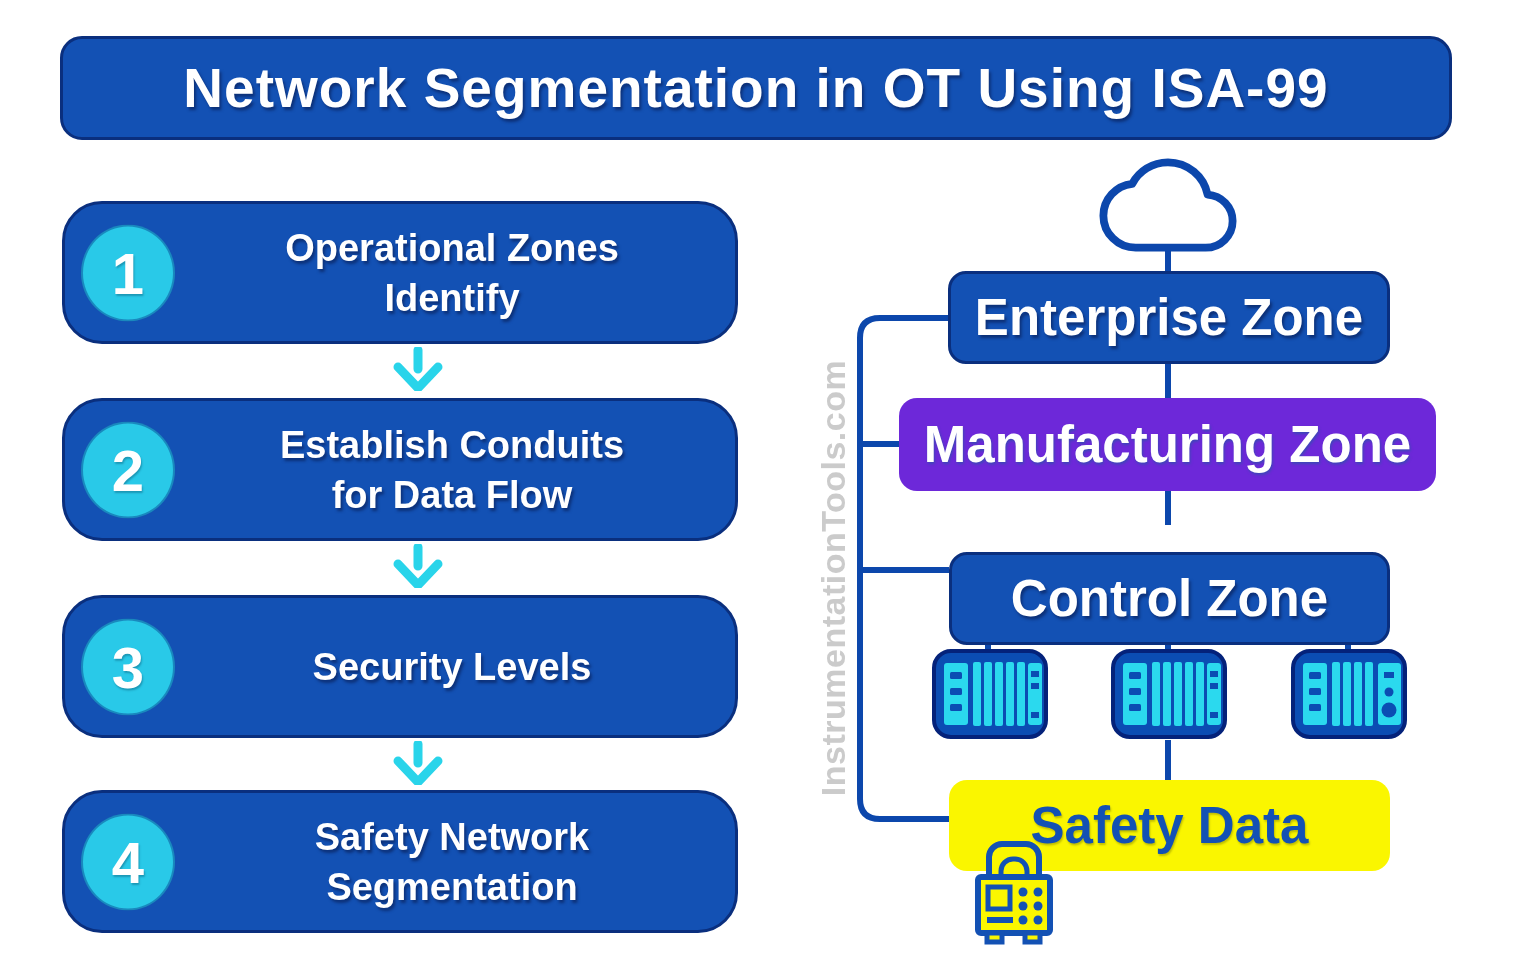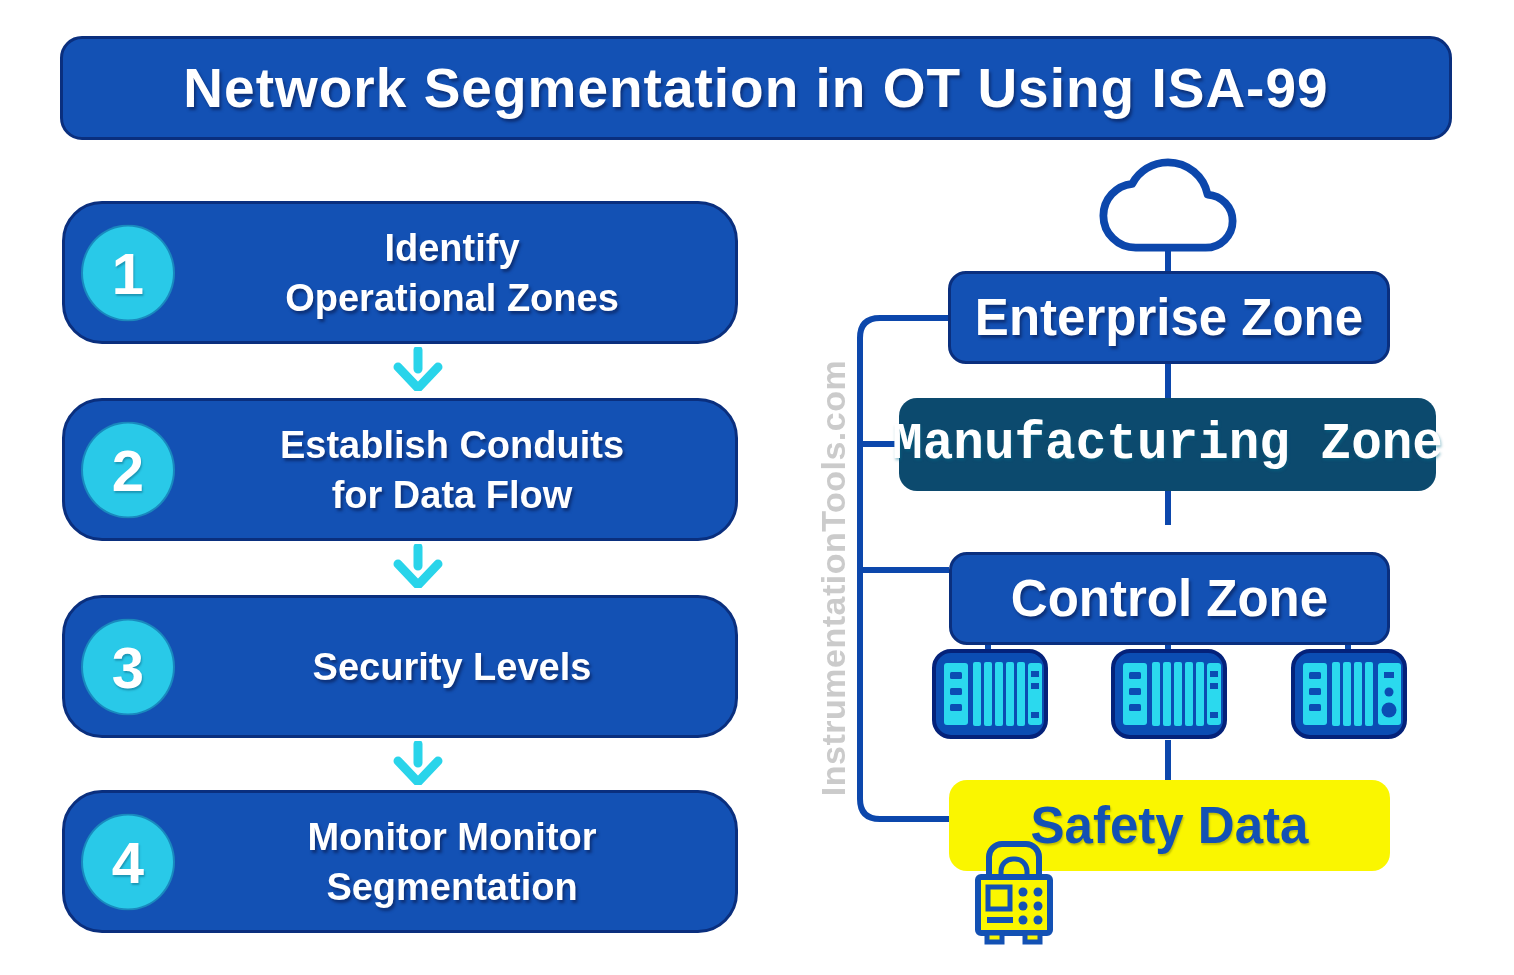--- a/index.html
+++ b/index.html
@@ -38,21 +38,21 @@
   .step-arrow{position:absolute;left:389px;}
   
   .connectors{position:absolute;left:0;top:0;z-index:1;}
   .zone{
     position:absolute;z-index:2;border-radius:18px;box-sizing:border-box;
     display:flex;align-items:center;justify-content:center;
     font-size:51px;font-weight:bold;white-space:nowrap;
   }
   .zone.blue{background:#1351B4;border:3px solid #0A2F7E;color:#ffffff;}
   .zone.blue span{text-shadow:2px 3px 3px rgba(5,15,60,0.5);}
-  .zone.cyan{background:#0c4a6e;color:#ffffff;font-family:Liberation Mono, monospace;}
+  .zone.cyan{background:#6d28d9;color:#ffffff;}
   .zone.cyan span{text-shadow:1px 2px 3px rgba(0,110,140,0.45);}
   .zone.yellow{background:#FAF600;color:#1351B4;}
   .zone.yellow span{text-shadow:1px 2px 2px rgba(110,110,0,0.4);}
   .zone-enterprise{left:948px;top:271px;width:442px;height:93px;}
   .zone-manufacturing{left:899px;top:398px;width:537px;height:93px;}
   .zone-control{left:949px;top:552px;width:441px;height:93px;}
   .zone-safety{left:949px;top:780px;width:441px;height:91px;}
   .cloud{position:absolute;left:1098px;top:158px;z-index:2;}
   .plc{position:absolute;top:648px;z-index:2;}
   .plc-1{left:931px;}
@@ -73,22 +73,22 @@
 
   <div class="title-bar">
     <span>Network Segmentation in OT Using ISA-99</span>
   </div>
 
   <div class="step-box" style="top:201px">
     <div class="step-circle">
       <span>1</span>
     </div>
     <div class="step-label">
+      <div>Operational Zones</div>
       <div>Identify</div>
-      <div>Operational Zones</div>
     </div>
   </div>
 
   <svg class="step-arrow" style="top:347px" width="58" height="44" viewBox="0 0 58 44">
     <path d="M29 3 V22 M9 20 L29 41 L49 20" stroke="#29D4EA" stroke-width="9" fill="none" stroke-linecap="round" stroke-linejoin="round"></path>
   </svg>
 
   <div class="step-box" style="top:398px">
     <div class="step-circle">
       <span>2</span>
@@ -114,21 +114,21 @@
 
   <svg class="step-arrow" style="top:741px" width="58" height="44" viewBox="0 0 58 44">
     <path d="M29 3 V22 M9 20 L29 41 L49 20" stroke="#29D4EA" stroke-width="9" fill="none" stroke-linecap="round" stroke-linejoin="round"></path>
   </svg>
 
   <div class="step-box" style="top:790px">
     <div class="step-circle">
       <span>4</span>
     </div>
     <div class="step-label">
-      <div>Monitor Monitor</div>
+      <div>Safety Network</div>
       <div>Segmentation</div>
     </div>
   </div>
 
   <div class="watermark">InstrumentationTools.com</div>
 
   <svg class="connectors" width="1514" height="975" viewBox="0 0 1514 975">
     <g stroke="#0C47AC" stroke-width="6" fill="none">
 
       <path d="M948 318 H880 Q860 318 860 338 V799 Q860 819 880 819 H949"></path>

